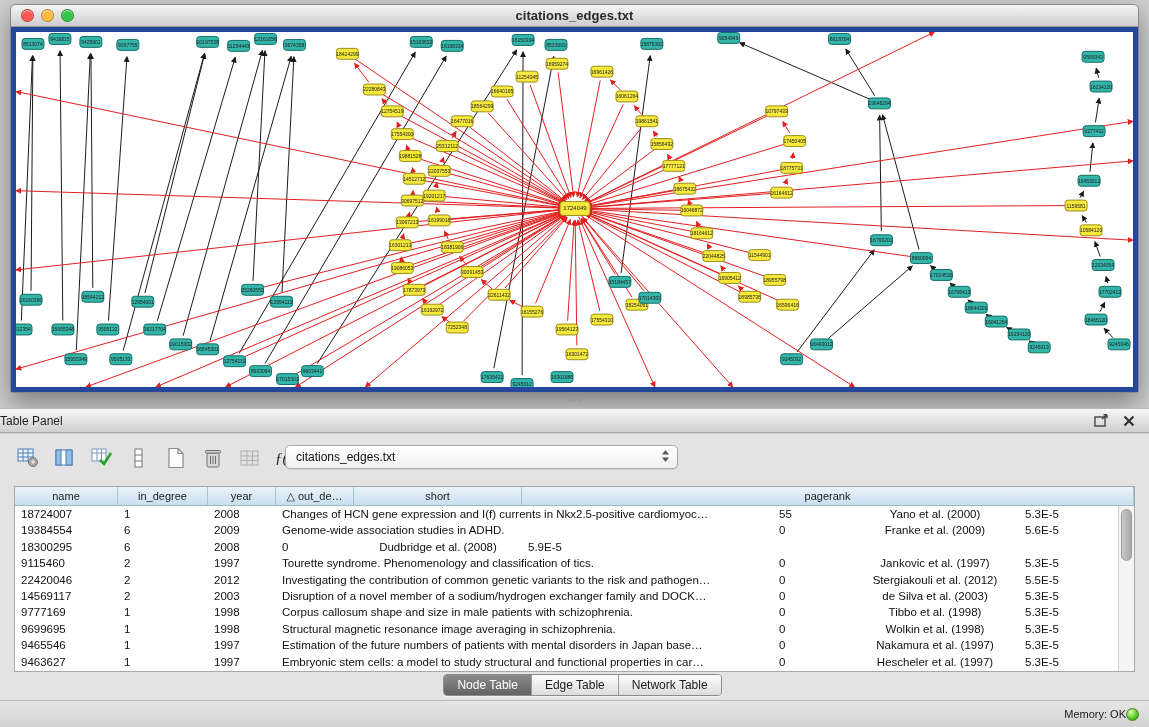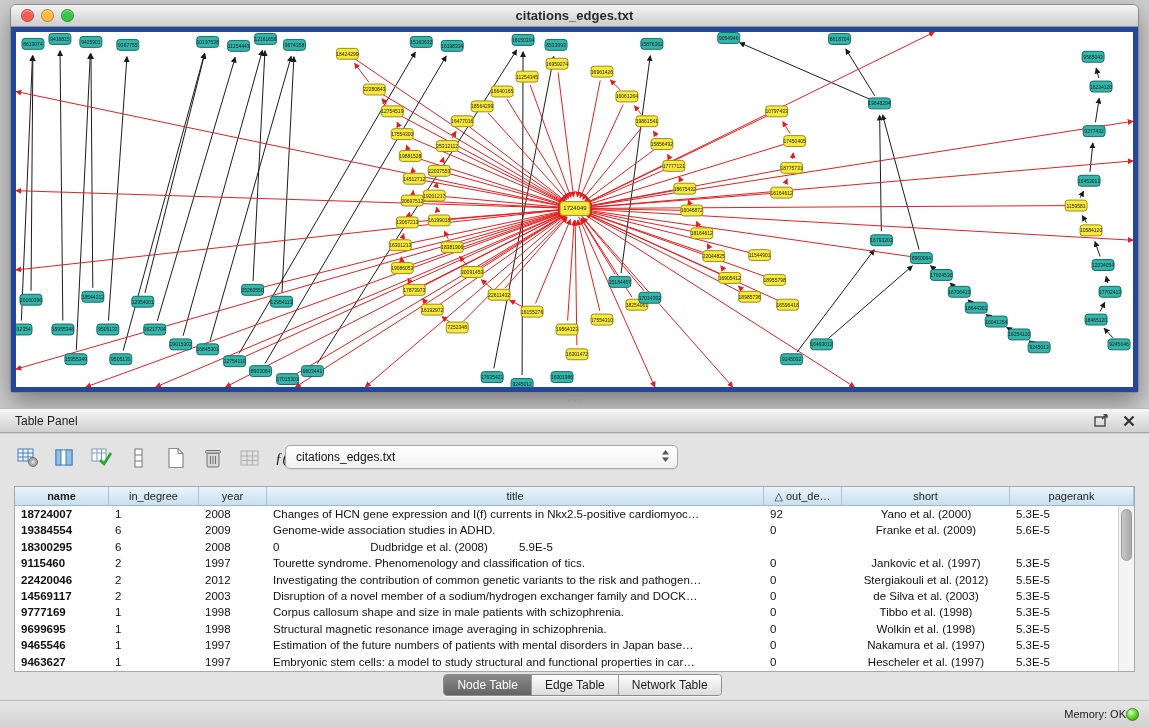--- a/index.html
+++ b/index.html
@@ -22,21 +22,21 @@
 
   
   .splitter { position:absolute; left:560px; top:396px; width:28px; height:8px;
     display:flex; align-items:center; justify-content:center; gap:2px; }
   .splitter i { width:3px; height:3px; border-radius:50%; background:#9a9a9a; display:block; }
 
   
   .panel-header { position:absolute; left:0; top:408px; width:1149px; height:25px;
     background:linear-gradient(#f6f6f6,#cfcfcf); border-top:1px solid #b8b8b8;
     border-bottom:1px solid #a5a5a5; display:flex; align-items:center; }
-  .panel-title { font-size:12px; color:#1f1f1f; padding-left:15px; }
+  .panel-title { font-size:12px; color:#1f1f1f; }
   .panel-header-icons { margin-left:auto; display:flex; align-items:center; gap:14px; padding-right:14px; }
 
   .panel-body { position:absolute; left:0; top:434px; width:1149px; height:266px; background:#e3e3e3; }
 
   .toolbar { position:absolute; left:16px; top:9px; display:flex; align-items:center; gap:13px; height:30px; }
   .tb-icon { width:24px; height:24px; display:flex; align-items:center; justify-content:center; }
   .fx { font-family:"Liberation Serif", serif; font-style:italic; font-size:15px; color:#222; }
 
   .dropdown { position:absolute; left:285px; top:11px; width:393px; height:24px;
     background:linear-gradient(#ffffff,#f0f0f0); border:1px solid #a9a9a9; border-radius:5px;
@@ -47,21 +47,21 @@
   .table-wrap { position:absolute; left:14px; right:14px; top:52px; bottom:28px;
     background:#ffffff; border:1px solid #a8a8a8; overflow:hidden; }
   .thead { display:flex; height:19px; }
   .th { background:linear-gradient(#eaf4fb,#c8dfee); border-right:1px solid #a9c2d4;
     border-bottom:1px solid #9db8cb; font-size:11px; color:#1c1c1c; text-align:center;
     line-height:18px; white-space:nowrap; overflow:hidden; }
   .tbody { position:absolute; left:0; right:16px; top:19px; bottom:0; }
   .tr { display:flex; height:16.4px; }
   .td { font-size:11.5px; color:#101010; line-height:16px; padding-left:6px;
     white-space:nowrap; overflow:hidden; }
-  .col0{width:94px;font-weight:bold;} .col1{width:90px;} .col2{width:68px;} .col3{width:497px;}
+  .col0{width:103px;} .col1{width:90px;} .col2{width:68px;} .col3{width:497px;}
   .col4{width:78px;} .col5{width:168px;} .col6{flex:1;}
   .td.col5{ text-align:center; padding-left:0; }
   .vscroll { position:absolute; right:0; top:19px; bottom:0; width:16px;
     background:#f4f4f4; border-left:1px solid #d0d0d0; }
   .vscroll .thumb { position:absolute; left:2px; right:2px; top:3px; height:52px;
     border-radius:6px; background:linear-gradient(90deg,#c9c9c9,#a8a8a8); border:1px solid #9a9a9a; }
 
   .tabs { position:absolute; left:16px; right:0; bottom:4px; display:flex; justify-content:center; }
   .tabs-box { display:flex; border:1px solid #8c8c8c; border-radius:4px; overflow:hidden;
     box-shadow:0 1px 1px rgba(255,255,255,.7); }
@@ -759,32 +759,31 @@
         <path d="M4.5 13 L1 8.5 L8 8.5 Z" fill="#555"></path>
       </svg>
     </span>
   </div>
 
   <div class="table-wrap">
     <div class="thead">
         <div class="th col0">name</div>
         <div class="th col1">in_degree</div>
         <div class="th col2">year</div>
-        <div class="th col3">title</div>
         <div class="th col4">△ out_de…</div>
         <div class="th col5">short</div>
         <div class="th col6">pagerank</div>
       </div>
     <div class="tbody">
         <div class="tr">
           <div class="td col0">18724007</div>
           <div class="td col1">1</div>
           <div class="td col2">2008</div>
           <div class="td col3">Changes of HCN gene expression and I(f) currents in Nkx2.5-positive cardiomyoc…</div>
-          <div class="td col4">92</div>
+          <div class="td col4">55</div>
           <div class="td col5">Yano et al. (2000)</div>
           <div class="td col6">5.3E-5</div>
         </div>
         <div class="tr">
           <div class="td col0">19384554</div>
           <div class="td col1">6</div>
           <div class="td col2">2009</div>
           <div class="td col3">Genome-wide association studies in ADHD.</div>
           <div class="td col4">0</div>
           <div class="td col5">Franke et al. (2009)</div>

